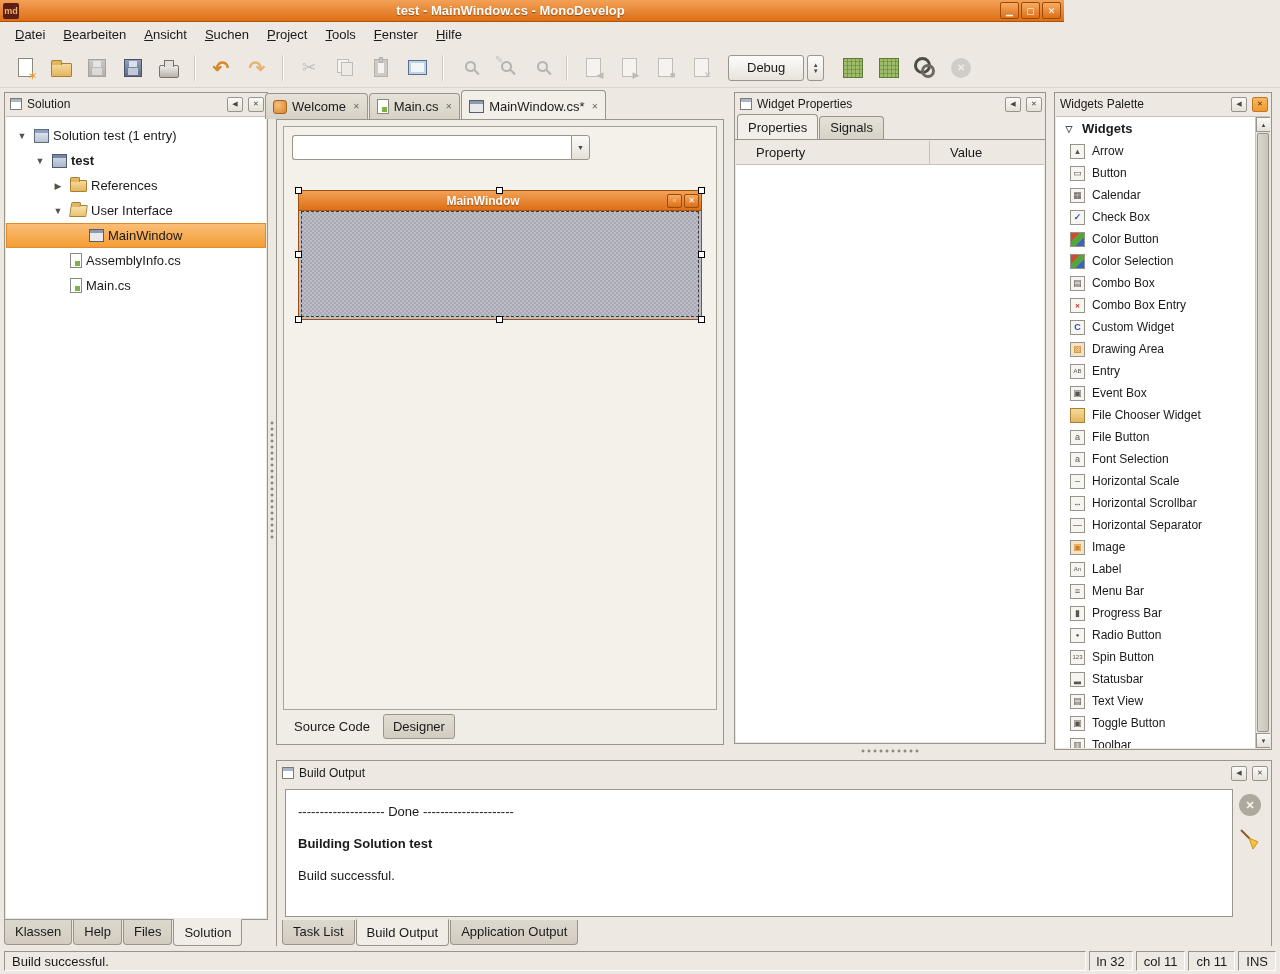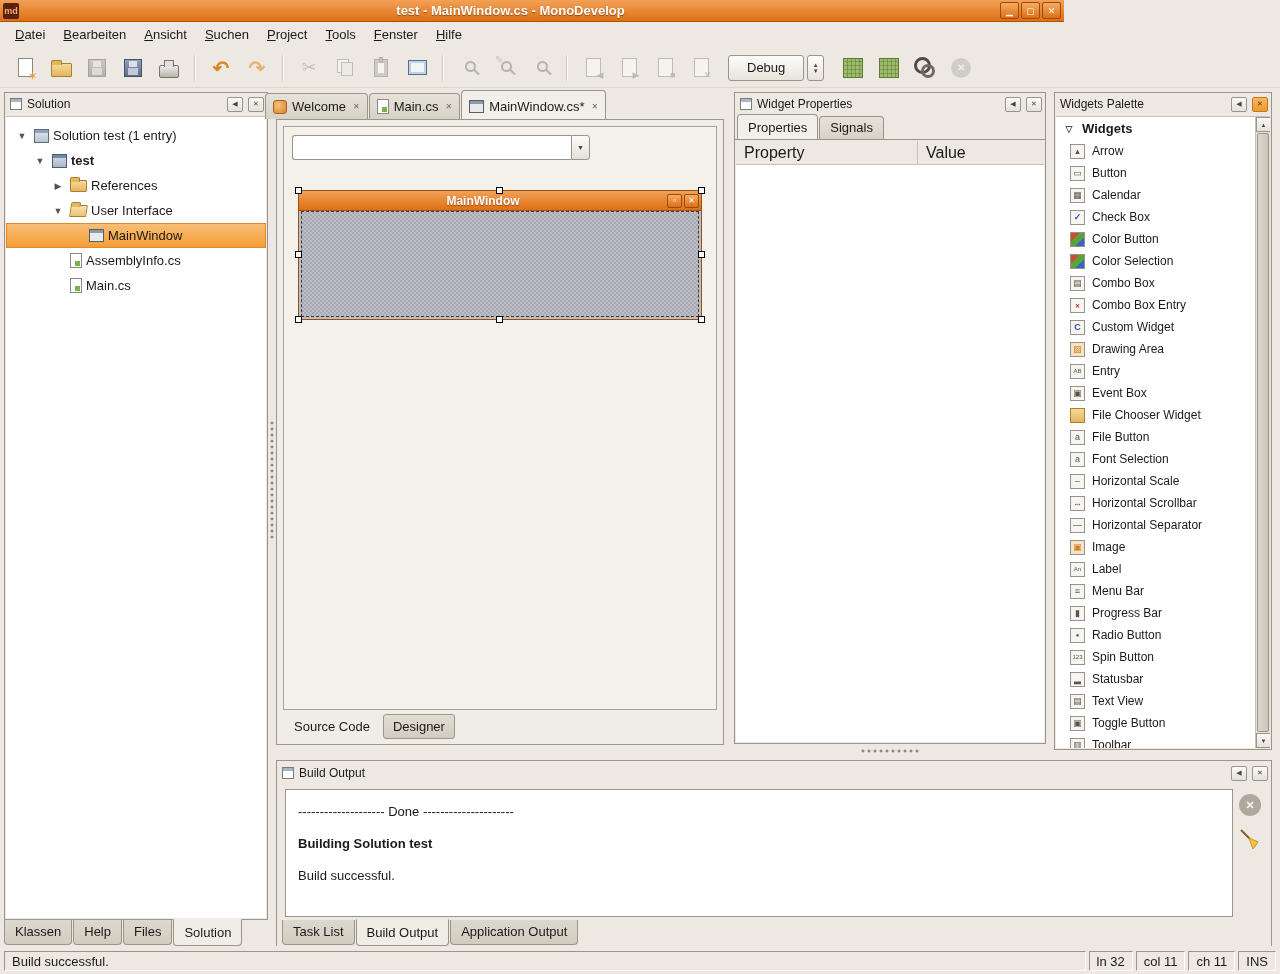--- a/index.html
+++ b/index.html
@@ -169,21 +169,21 @@
   .vbtn.active { border:1px solid #9A958B; border-radius:3px; background:linear-gradient(#E2DDD3,#D2CCC0); }
 
   
   #props-pad { left:734px; top:92px; width:312px; height:652px; }
   .ptabs { display:flex; align-items:flex-end; height:25px; padding-left:2px; border-bottom:1px solid #9A958B; }
   .ptab { padding:3px 10px 4px; font-size:13px; border:1px solid #9A958B; border-bottom:none;
     border-radius:4px 4px 0 0; background:linear-gradient(#E7E2D9,#D7D2C7); margin-right:1px; }
   .ptab.active { background:#F2EFE8; padding-top:5px; }
   .prop-grid { position:absolute; top:48px; left:1px; right:1px; bottom:1px; background:#fff; }
   .prop-head { display:flex; height:24px; background:#EDE9E2; border-bottom:1px solid #C7C2B8; }
-  .prop-col { display:flex; align-items:center; padding:8px 8px; font-size:16px; border-right:1px solid #C7C2B8; }
+  .prop-col { display:flex; align-items:center; padding:8px 8px; font-size:13px; border-right:1px solid #C7C2B8;margin-left:12px; }
   .prop-col.c1 { width:182px; } .prop-col.c2 { flex:1; border-right:none; }
 
   .hgrip { position:absolute; left:860px; top:748px; width:60px; height:6px;
     background-image:radial-gradient(#8D887E 32%, transparent 40%); background-size:6px 6px; background-repeat:repeat-x; }
   .vgrip { position:absolute; left:269px; top:420px; width:6px; height:120px;
     background-image:radial-gradient(#8D887E 32%, transparent 40%); background-size:6px 6px; background-repeat:repeat-y; }
 
   
   #palette-pad { left:1054px; top:92px; width:218px; height:658px; }
   .pal-body { position:absolute; top:23px; left:1px; right:1px; bottom:1px; background:#fff;

